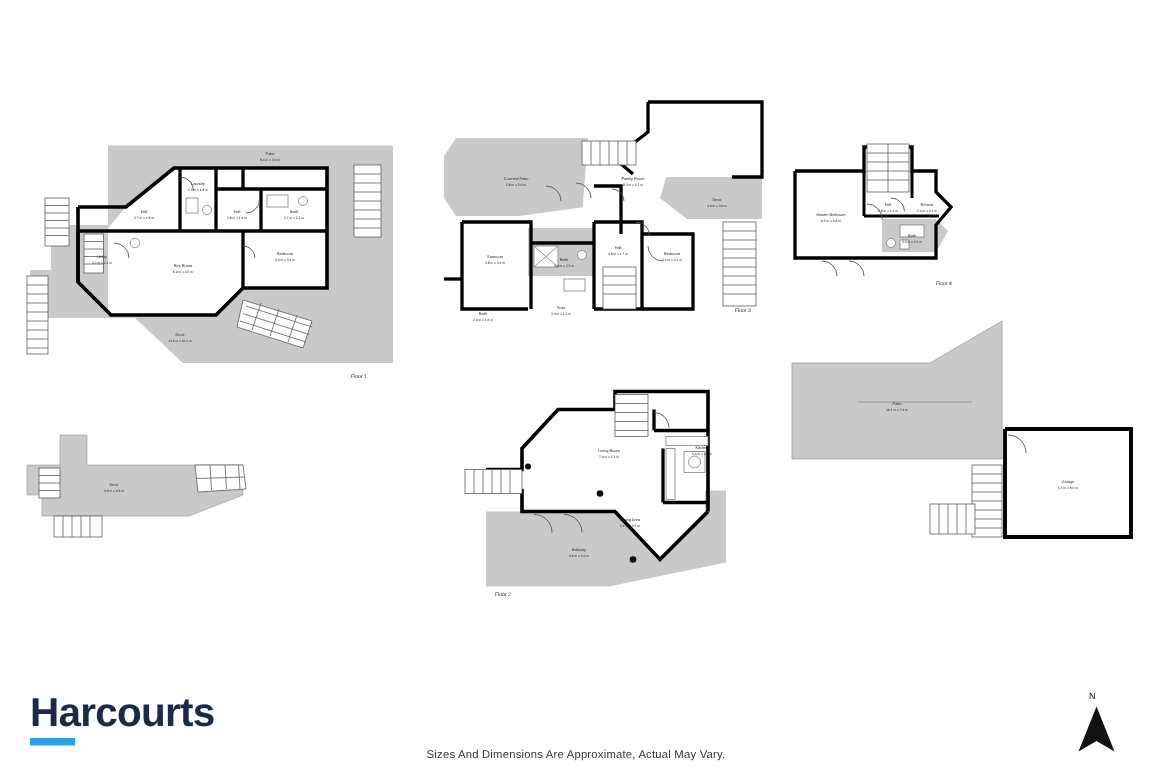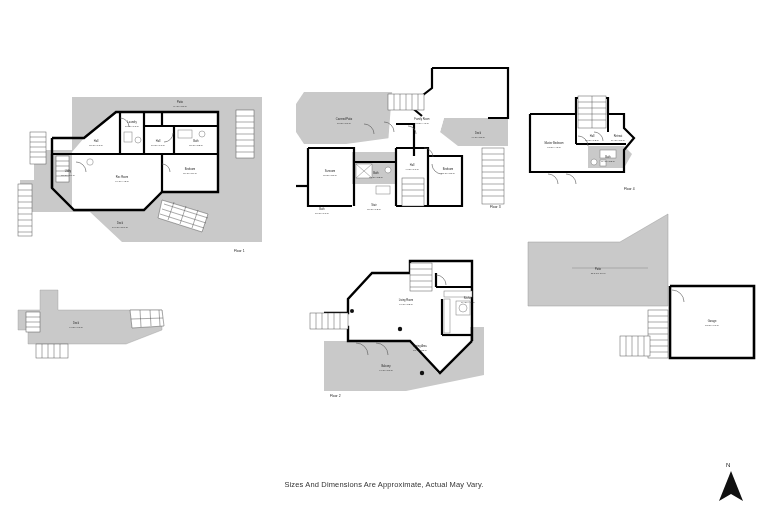--- a/index.html
+++ b/index.html
@@ -16,21 +16,21 @@
   .rm-name{font-size:2.6px;}
   .rm-dim{font-size:2.2px;}
   .floor-tag{font-family:"Liberation Sans", sans-serif;fill:#222;font-size:3.4px;}
 
   
   .footer{position:absolute;left:0;right:0;bottom:0;height:72px;}
   .logo{position:absolute;left:20px;top:22px;}
   .logo-word{font-family:"Liberation Sans", sans-serif;font-weight:bold;
              font-size:27px;letter-spacing:-0.5px;color:#1b2a4a;line-height:1;}
   .logo-bar{width:30px;height:5px;background:#2aa3e0;margin-top:3px;}
-  .disclaimer{position:absolute;left:0;right:0;top:40px;text-align:center;
+  .disclaimer{position:absolute;left:0;right:0;top:58px;text-align:center;
               font-size:7.5px;color:#333;letter-spacing:.15px;}
   .north{position:absolute;right:22px;top:22px;width:30px;height:40px;}
   .north .n-letter{position:absolute;left:10px;top:0;font-size:6px;color:#111;}
 </style>
 </head>
 <body>
 
 <div class="sheet">
 
   <div class="plan" style="left:12px;top:92px;width:260px;height:165px;">
@@ -445,20 +445,24 @@
         <text class="rm-name" x="78" y="60">Patio</text>
         <text class="rm-dim" x="78" y="64">16.1 m x 7.6 m</text>
 
         <text class="rm-name" x="192" y="112">Garage</text>
         <text class="rm-dim" x="192" y="116">5.5 m x 6.0 m</text>
       </g>
     </svg>
   </div>
 
   <div class="footer">
+    <div class="logo">
+      <div class="logo-word">Harcourts</div>
+      <div class="logo-bar"></div>
+    </div>
 
     <div class="disclaimer">Sizes And Dimensions Are Approximate, Actual May Vary.</div>
 
     <div class="north">
       <span class="n-letter">N</span>
       <svg width="30" height="34" viewBox="0 0 30 34" style="position:absolute;left:0;top:7px;">
         <polygon points="15,2 27,32 15,25 3,32" fill="#111111"></polygon>
       </svg>
     </div>
   </div>

